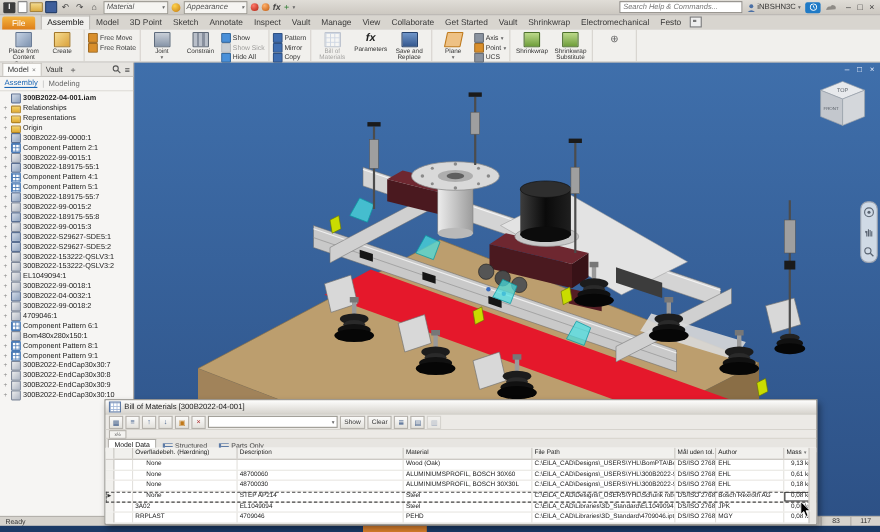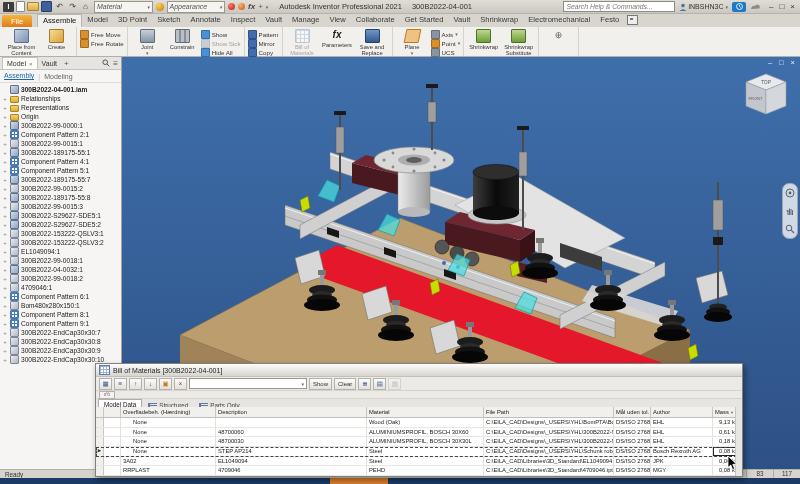--- a/index.html
+++ b/index.html
@@ -162,24 +162,20 @@
   <span class="combo">
     <span class="cw">Appearance</span>
     <span class="caret">▾</span>
   </span>
   <span class="sphere" style="background:radial-gradient(circle at 35% 30%,#ff7a6a,#b0200f);width:7px;height:7px"></span>
   <span class="sphere" style="background:radial-gradient(circle at 35% 30%,#ffb06a,#c05a0f);width:7px;height:7px"></span>
   <span style="font-style:italic;font-weight:bold;font-size:8px;color:#444">fx</span>
   <span style="color:#2e7d32;font-size:8px">+</span>
   <span class="caret">▾</span>
 
-  <span id="tb-title">
-    <span>Autodesk Inventor Professional 2021</span>
-    <span>300B2022-04-001</span>
-  </span>
 
   <span id="tb-right">
     <span id="searchbox">
       <span>Search Help &amp; Commands...</span>
     </span>
     <span id="user">
       <svg width="8" height="8" viewBox="0 0 8 8">
         <circle cx="4" cy="2.6" r="1.8" fill="#4a6fa5"></circle>
           <path d="M0.6 8 Q4 4.6 7.4 8 Z" fill="#4a6fa5"></path>
       </svg>
@@ -198,21 +194,21 @@
     <span class="winbtns">
       <span>‒</span>
       <span>□</span>
       <span>×</span>
     </span>
   </span>
 </div>
 
 <div id="tabrow">
   <span id="filetab">File</span>
-  <span id="ribbon-tabs" style="display:flex;align-items:flex-start">
+  <span id="ribbon-tabs" style="display:flex;align-items:center">
       <span class="rtab active">Assemble</span>
       <span class="rtab">Model</span>
       <span class="rtab">3D Point</span>
       <span class="rtab">Sketch</span>
       <span class="rtab">Annotate</span>
       <span class="rtab">Inspect</span>
       <span class="rtab">Vault</span>
       <span class="rtab">Manage</span>
       <span class="rtab">View</span>
       <span class="rtab">Collaborate</span>

